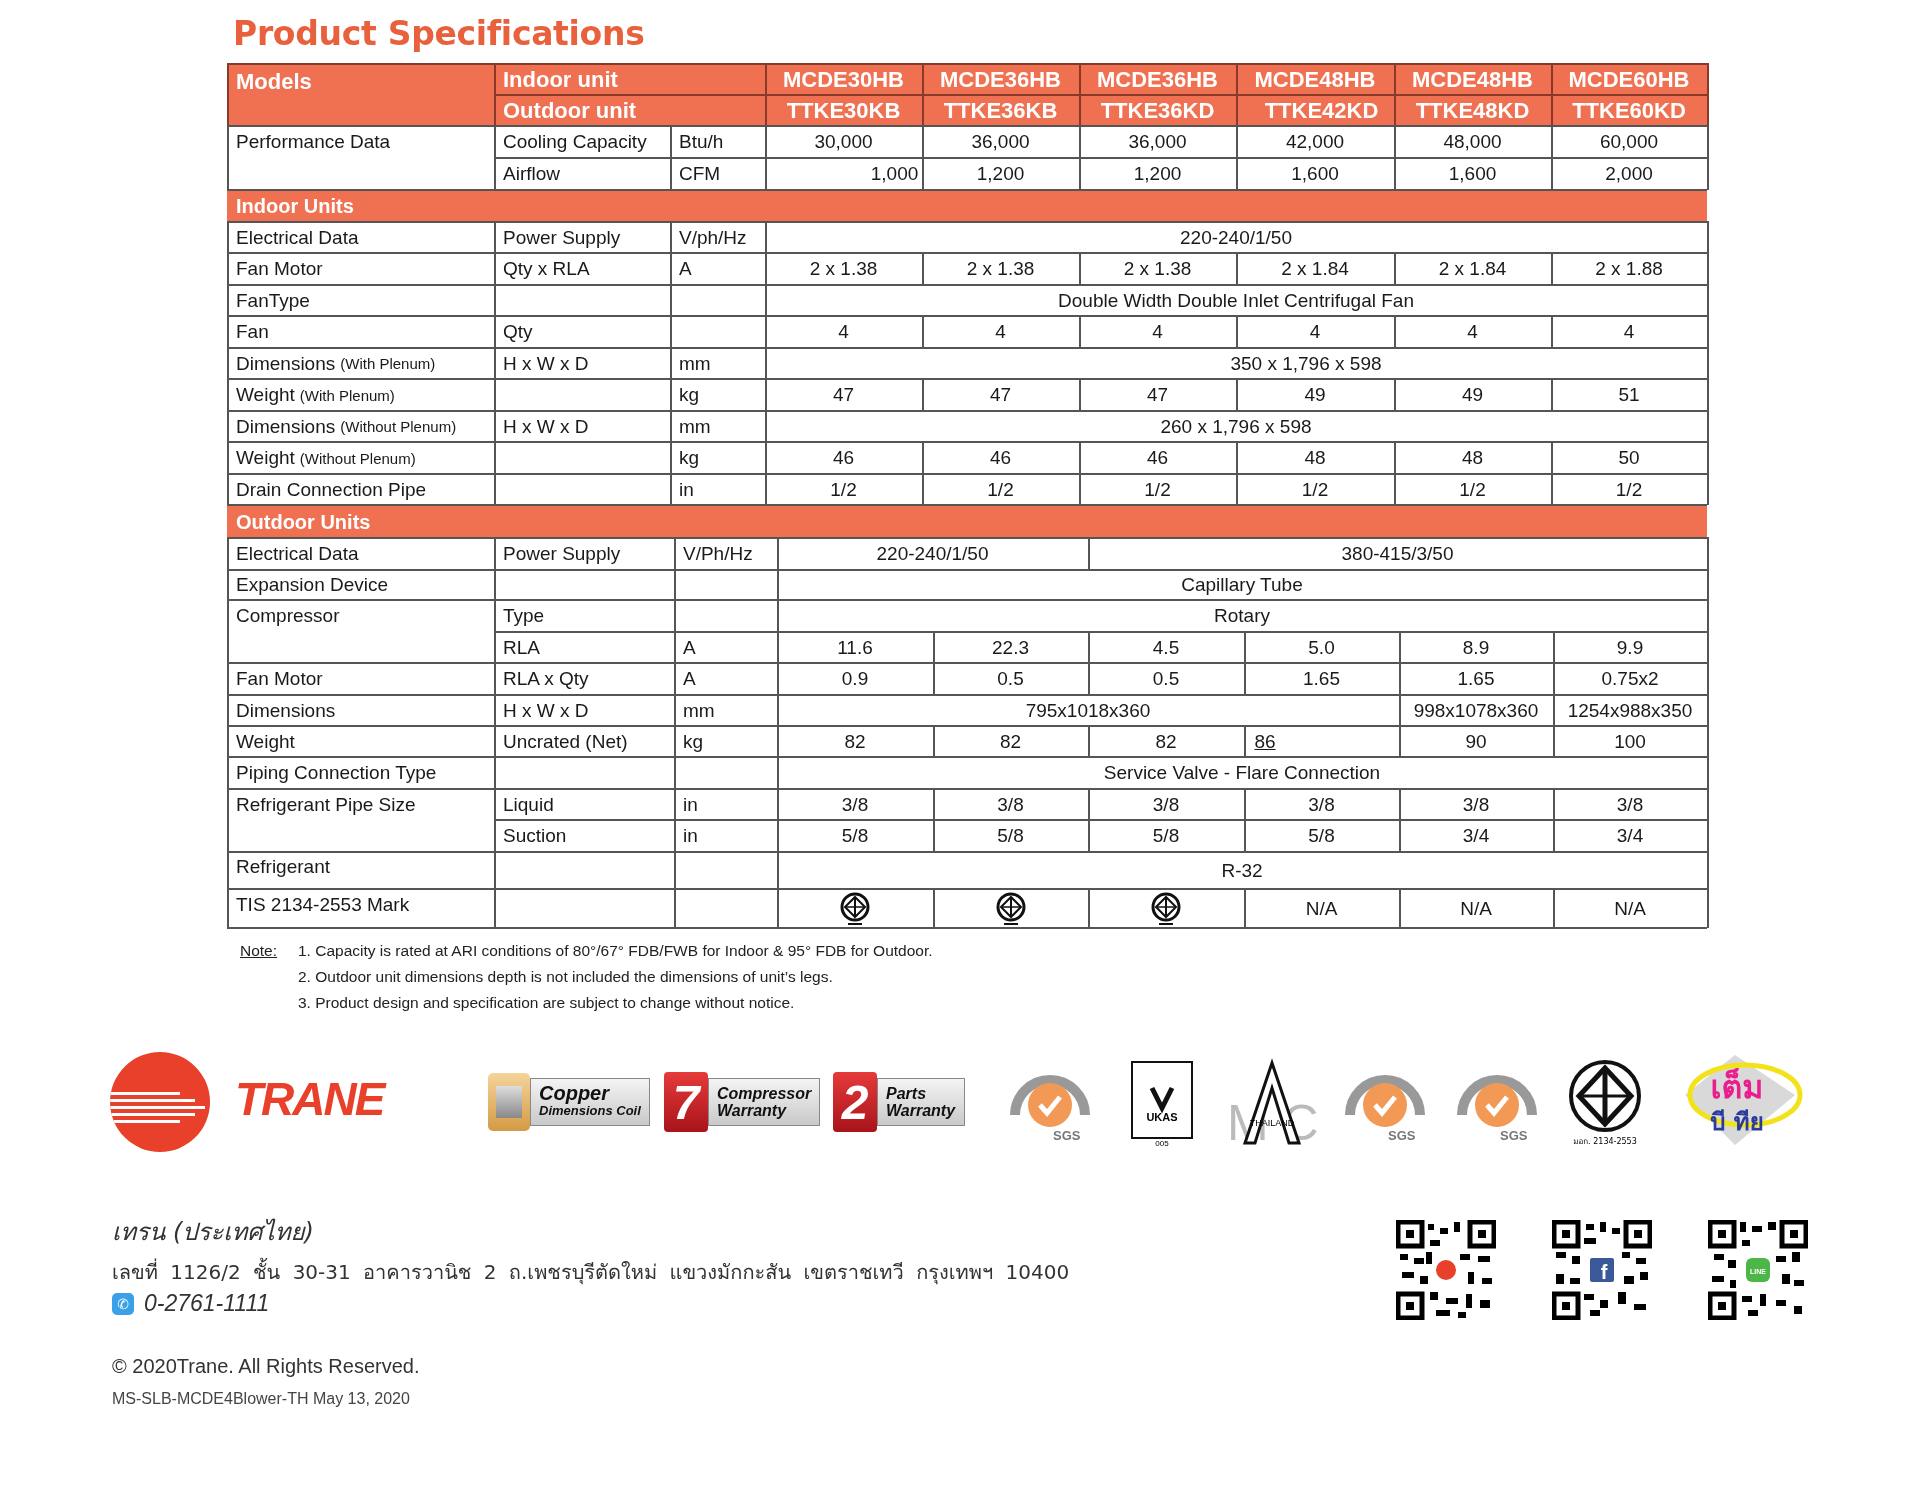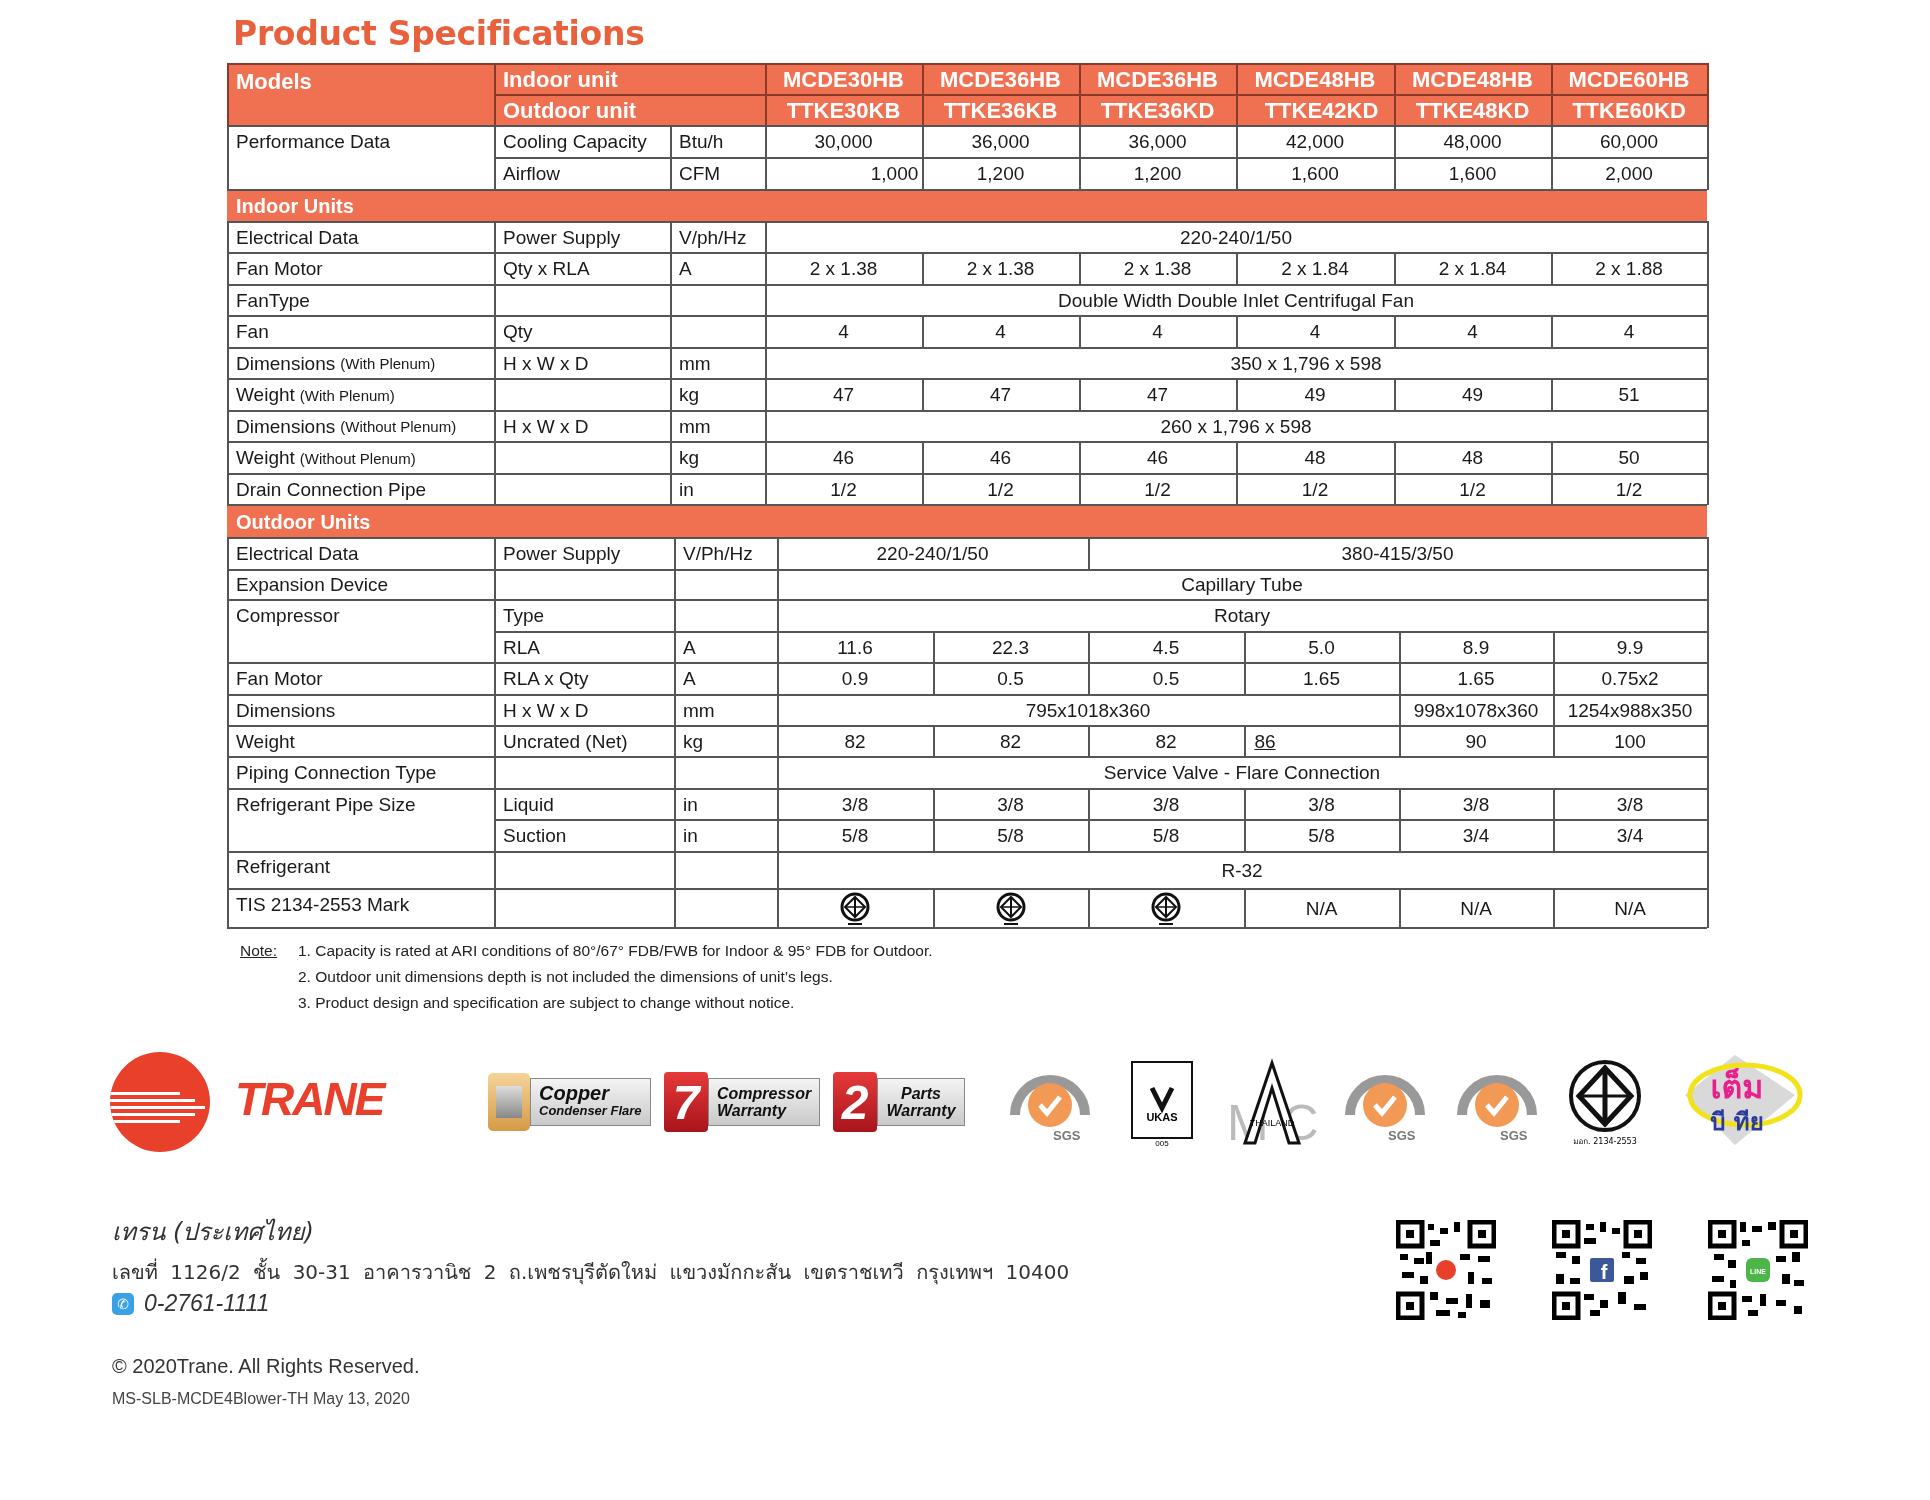--- a/index.html
+++ b/index.html
@@ -386,33 +386,33 @@
   <div class="stripe" style="top:68px;width:70px;"></div>
 </div>
 <div class="abs trane-word">TRANE</div>
 
 <div class="badge" style="left:488px;top:1075px;">
   <div style="width:42px;height:58px;border-radius:5px;background:linear-gradient(#f5d49a,#d49a45);display:flex;align-items:center;justify-content:center;">
     <div style="width:26px;height:32px;background:linear-gradient(#ddd,#888);"></div>
   </div>
   <div class="txt">
       <span style="font-size:20px">Copper</span>
-      <span style="font-size:13px">Condenser Flare</span>
+      <span style="font-size:13px">Dimensions Coil</span>
     </div>
 </div>
 <div class="badge" style="left:664px;top:1075px;">
   <div class="num">7</div>
   <div class="txt">
       <span>Compressor</span>
       <span>Warranty</span>
     </div>
 </div>
 <div class="badge" style="left:833px;top:1075px;">
   <div class="num">2</div>
-  <div class="txt" style="width:70px;text-align:center;">
+  <div class="txt" style="width:70px;">
       <span>Parts</span>
       <span>Warranty</span>
     </div>
 </div>
 
 <svg class="cert" style="left:1005px;top:1055px;" width="90" height="90" viewBox="0 0 90 90">
   <path d="M10 60 A35 35 0 1 1 80 60" fill="none" stroke="#999" stroke-width="10"></path>
   <circle cx="45" cy="50" r="22" fill="#f29a55"></circle>
   <path d="M35 50 l7 8 l13 -16" stroke="#fff" stroke-width="5" fill="none"></path>
   <text x="48" y="85" font-size="13" font-weight="bold" fill="#777" font-family="Liberation Sans, sans-serif">SGS</text>

